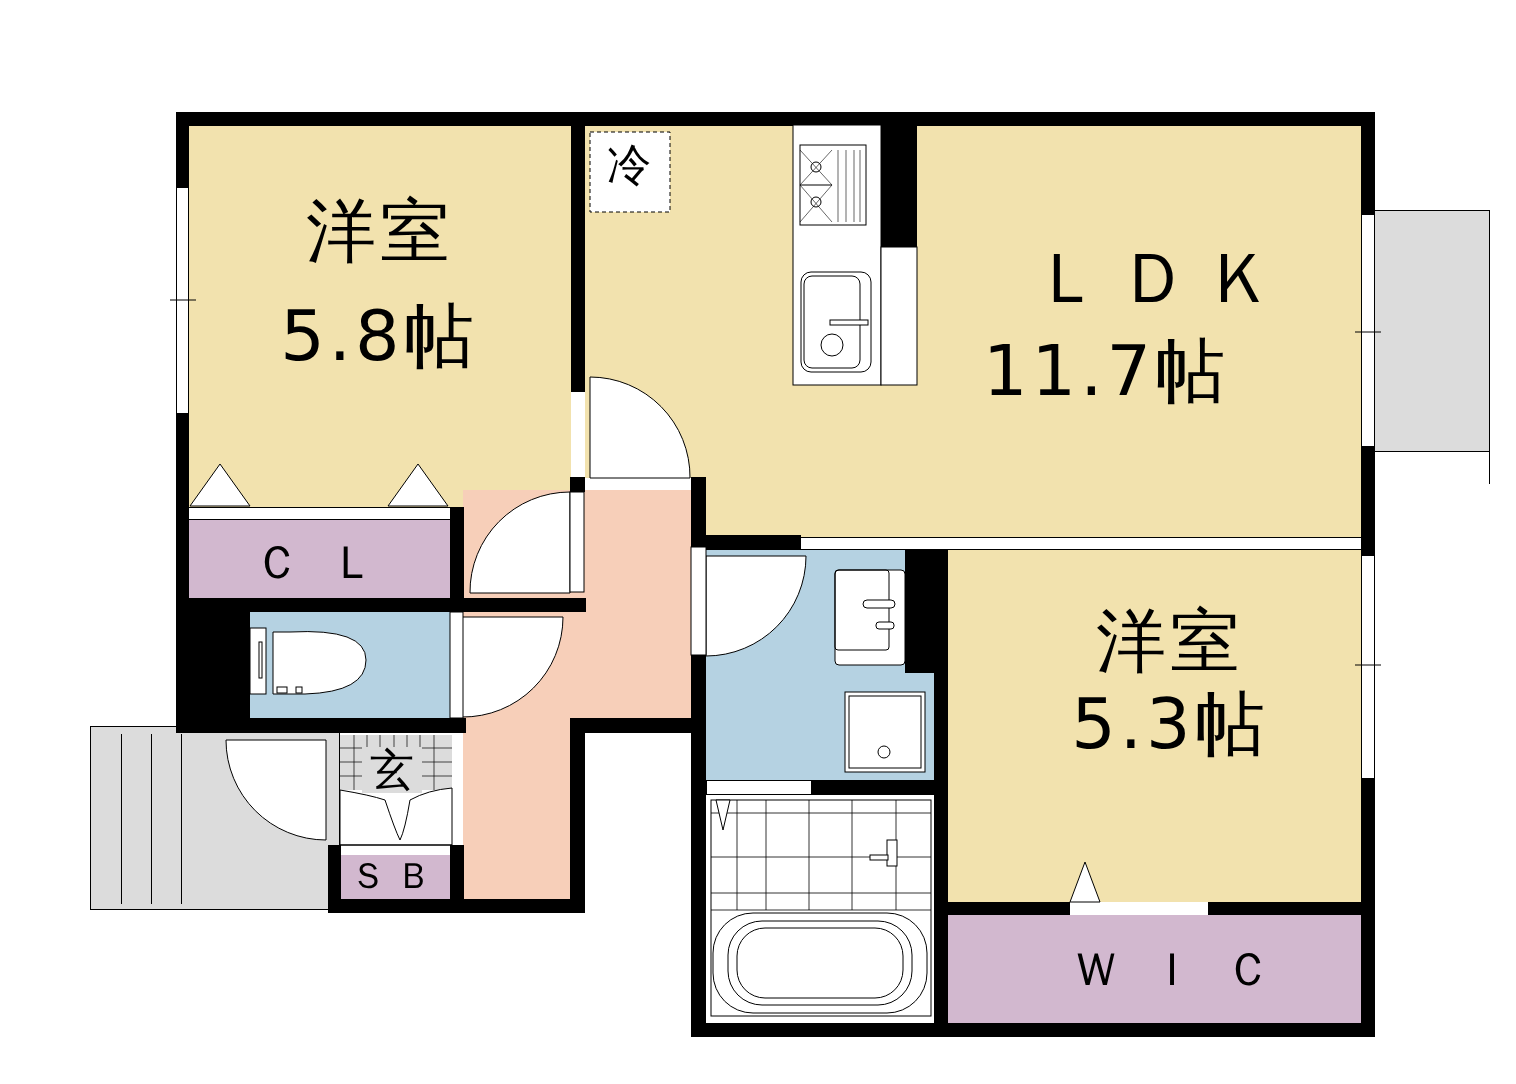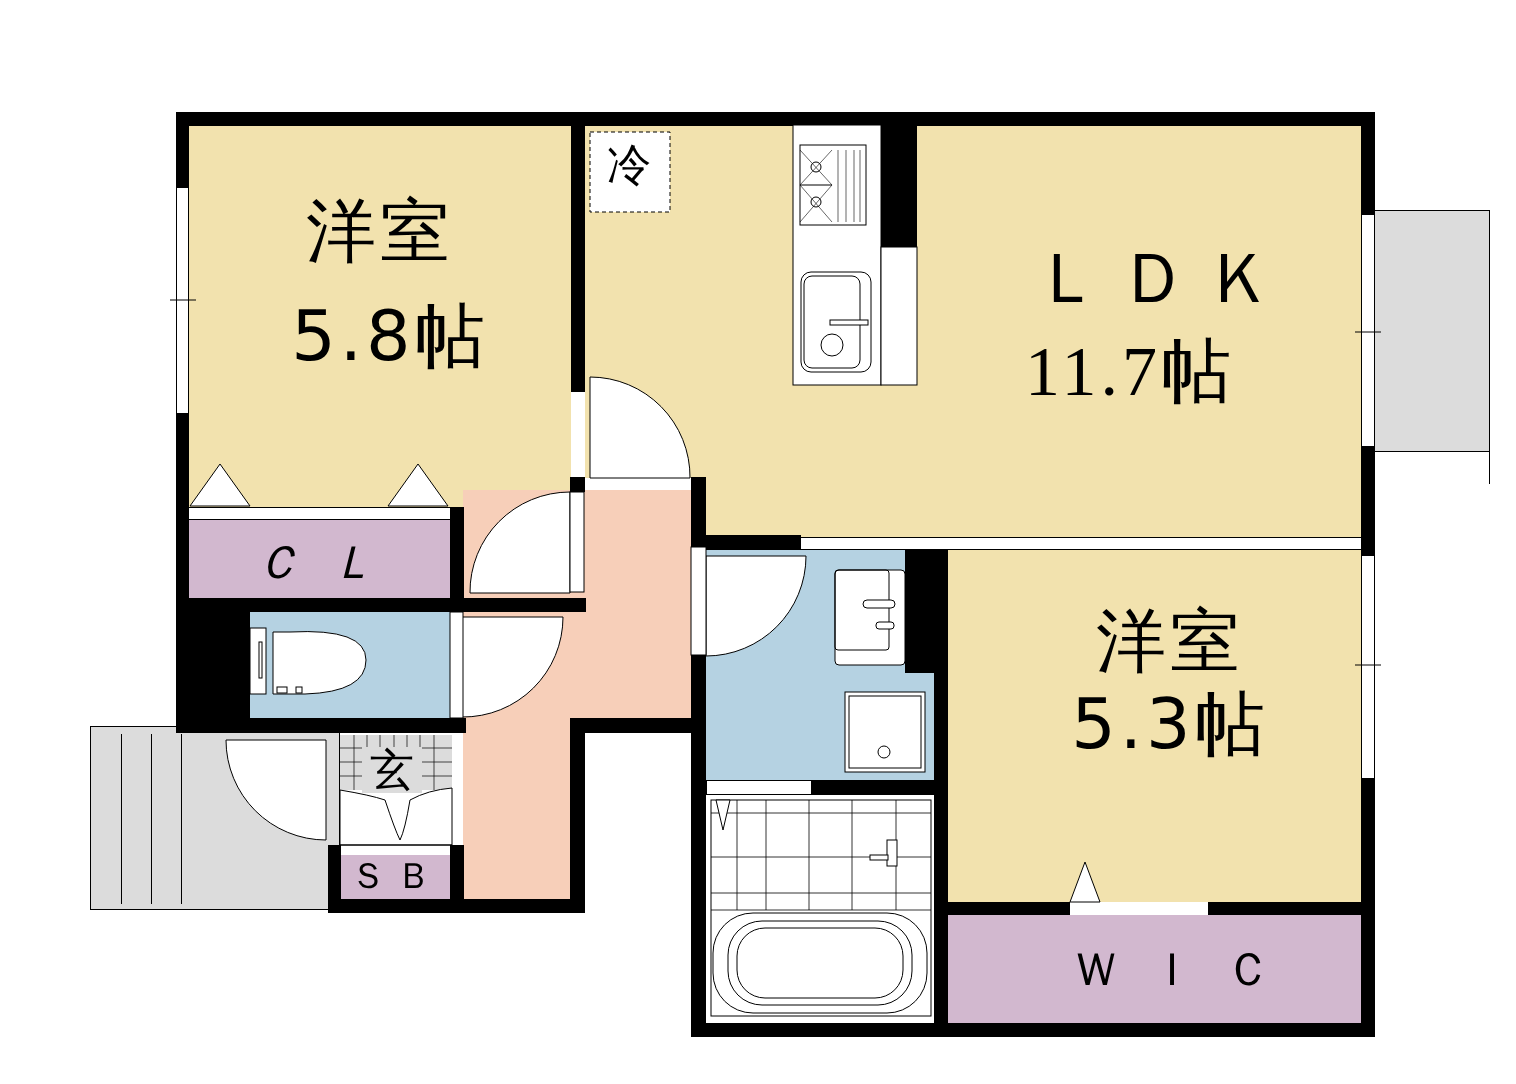--- a/index.html
+++ b/index.html
@@ -167,25 +167,25 @@
   <rect x="728" y="921" width="184" height="84" rx="34" fill="none" stroke="#000"></rect>
   <rect x="737" y="928" width="166" height="70" rx="28" fill="none" stroke="#000"></rect>
   <polygon points="716,800 730,800 723,830" fill="#fff" stroke="#000"></polygon>
 
   <line x1="170" y1="300" x2="196" y2="300" stroke="#000"></line>
   <line x1="1355" y1="332" x2="1381" y2="332" stroke="#000"></line>
   <line x1="1355" y1="665" x2="1381" y2="665" stroke="#000"></line>
 </svg>
 
 <div class="room-label big" style="left:230px;top:195px;width:300px;">洋室</div>
-<div class="room-label big" style="left:225px;top:300px;width:330px;">5.8帖</div>
+<div class="room-label big" style="left:214px;top:300px;width:330px;">5.8帖</div>
 
 <div class="room-label big" style="left:1002px;top:242px;width:320px;letter-spacing:16px;">ＬＤＫ</div>
-<div class="room-label big" style="left:960px;top:335px;width:340px;font-family:Liberation Serif, serif;">11.7帖</div>
+<div class="room-label big" style="left:936px;top:335px;width:340px;">11.7帖</div>
 
 <div class="room-label big" style="left:1020px;top:605px;width:300px;">洋室</div>
 <div class="room-label big" style="left:1005px;top:688px;width:330px;">5.3帖</div>
 
-<div class="room-label mid" style="left:230px;top:538px;width:200px;font-style:italic;">ＣＬ</div>
+<div class="room-label mid" style="left:230px;top:538px;width:200px;">ＣＬ</div>
 <div class="room-label mid" style="left:1057px;top:945px;width:260px;">ＷＩＣ</div>
 <div class="room-label" style="left:340px;top:857px;width:112px;font-size:36px;letter-spacing:10px;">ＳＢ</div>
 <div class="room-label" style="left:362px;top:747px;width:60px;font-size:44px;background:#DCDCDC;">玄</div>
 <div class="room-label" style="left:596px;top:142px;width:66px;font-size:44px;">冷</div>
 
 </body></html>

